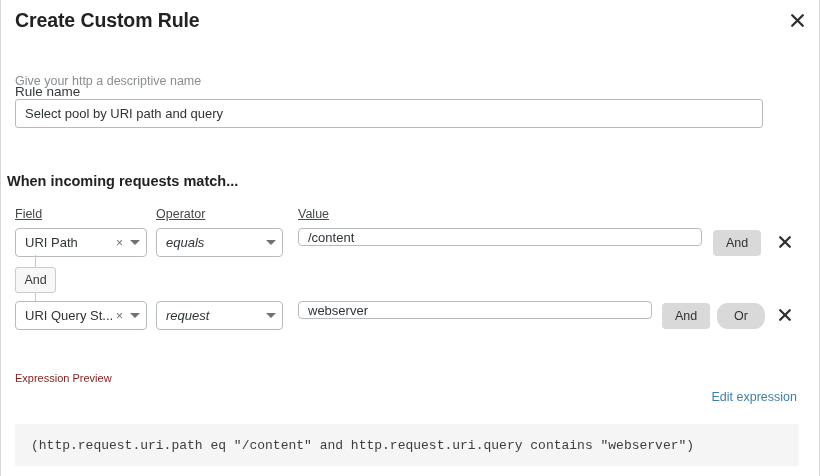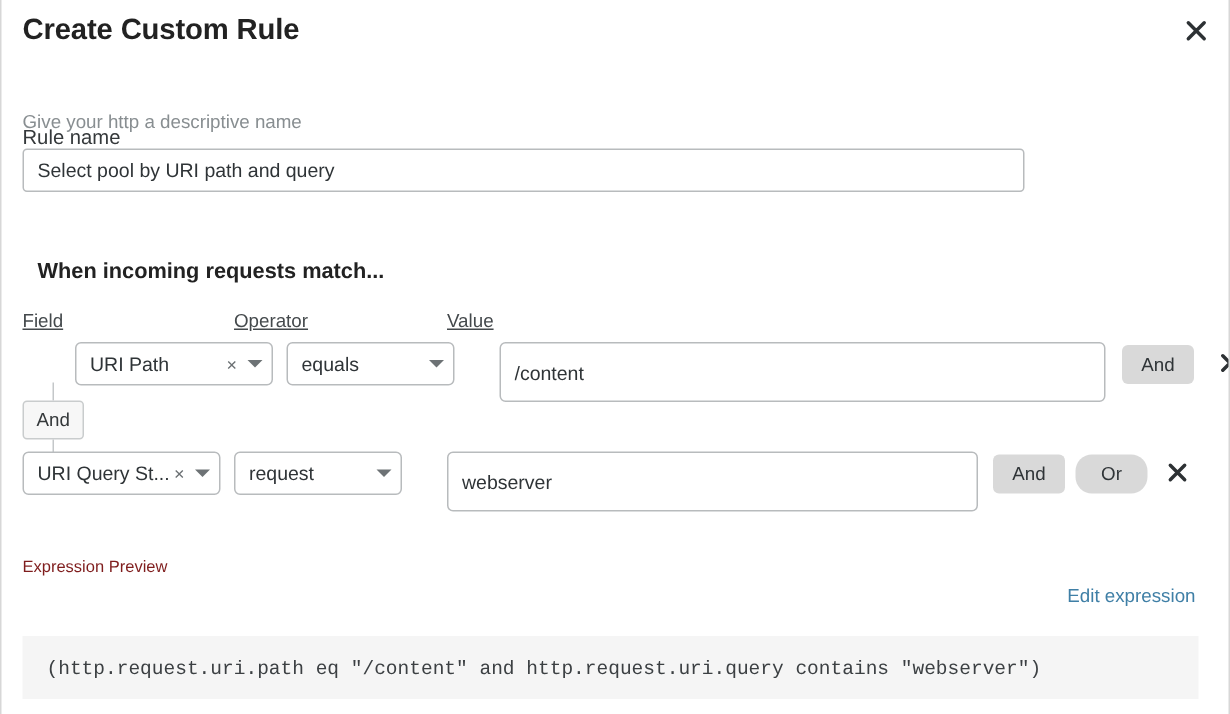--- a/index.html
+++ b/index.html
@@ -60,73 +60,73 @@
     position: absolute;
     left: 14px;
     top: 74px;
     font-size: 12.5px;
     color: #888e91;
   }
   .rule-name-input {
     position: absolute;
     left: 14px;
     top: 99px;
-    width: 668px;
+    width: 748px;
     height: 29px;
     box-sizing: border-box;
     border: 1px solid #b8bbbd;
     border-radius: 3px;
     background: #ffffff;
     font-family: "Liberation Sans", sans-serif;
     font-size: 13px;
     color: #2f3437;
     padding: 0 9px;
     outline: none;
   }
 
   
   .section-heading {
     position: absolute;
-    left: 24px;
+    left: 6px;
     top: 173px;
     font-size: 14.5px;
     font-weight: bold;
     color: #222222;
   }
 
   
   .col-head {
     position: absolute;
     top: 207px;
     font-size: 12.5px;
     color: #44494c;
     text-decoration: underline;
   }
   .col-head-field { left: 14px; }
   .col-head-operator { left: 155px; }
   .col-head-value { left: 297px; text-align: right; }
 
   
   .rule-row { position: absolute; left: 0; right: 0; height: 30px; }
-  .row-1 { top: 228px; margin-left: 35px; }
+  .row-1 { top: 228px; }
   .row-2 { top: 301px; }
 
   .select-box {
     position: absolute;
     height: 29px;
     box-sizing: border-box;
     border: 1px solid #b8bbbd;
     border-radius: 4px;
     background: #ffffff;
     display: flex;
     align-items: center;
     cursor: pointer;
   }
   .select-field { left: 14px; width: 132px; }
-  .select-operator { left: 155px; width: 112px; }
+  .select-operator { left: 155px; width: 127px; font-style: italic; }
 
   .select-value {
     flex: 1 1 auto;
     padding-left: 9px;
     font-size: 13px;
     color: #2f3437;
     white-space: nowrap;
     overflow: hidden;
   }
   .select-clear {
@@ -148,21 +148,21 @@
   .caret-tri {
     width: 0; height: 0;
     border-left: 5px solid transparent;
     border-right: 5px solid transparent;
     border-top: 5.5px solid #6d7275;
   }
 
   .text-input {
     position: absolute;
     left: 297px;
-    height: 40px;
+    height: 18px;
     box-sizing: border-box;
     border: 1px solid #b8bbbd;
     border-radius: 4px;
     background: #ffffff;
     font-family: "Liberation Sans", sans-serif;
     font-size: 13px;
     color: #2f3437;
     padding: 0 9px;
     outline: none;
   }

